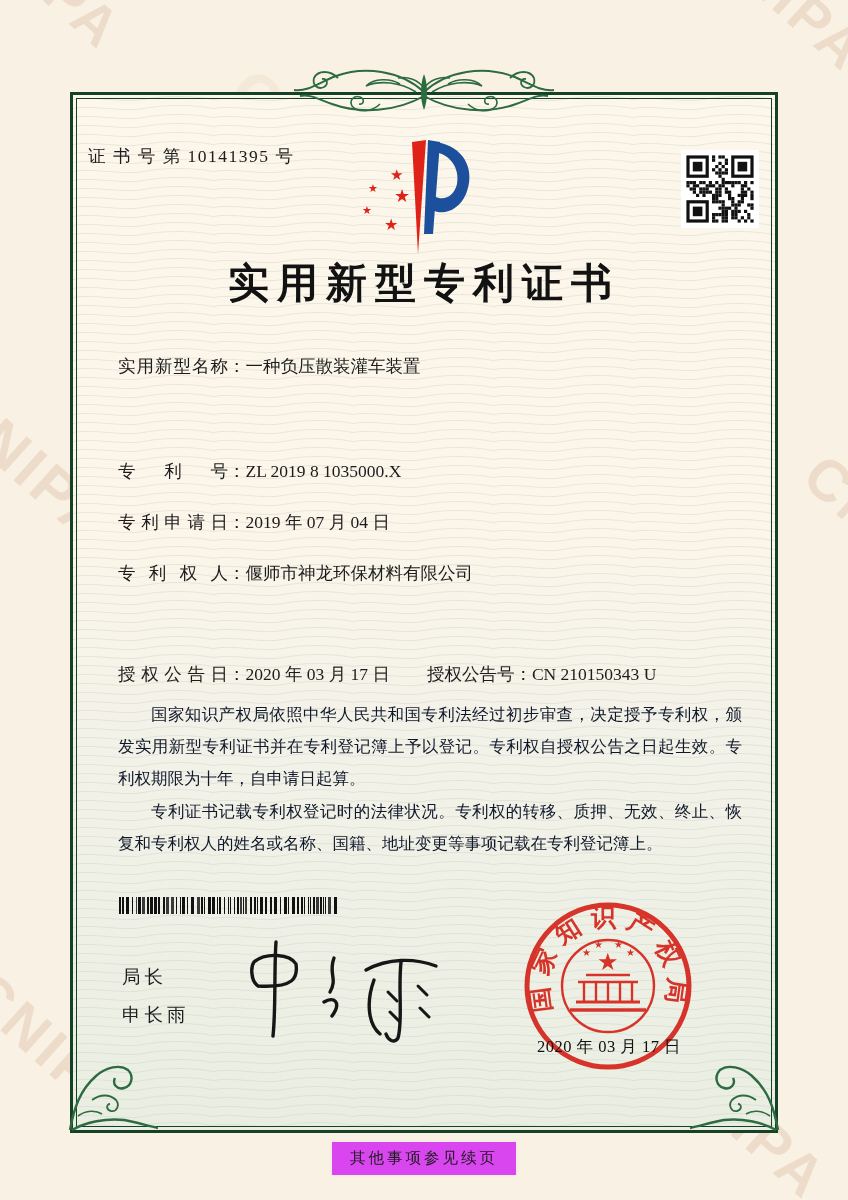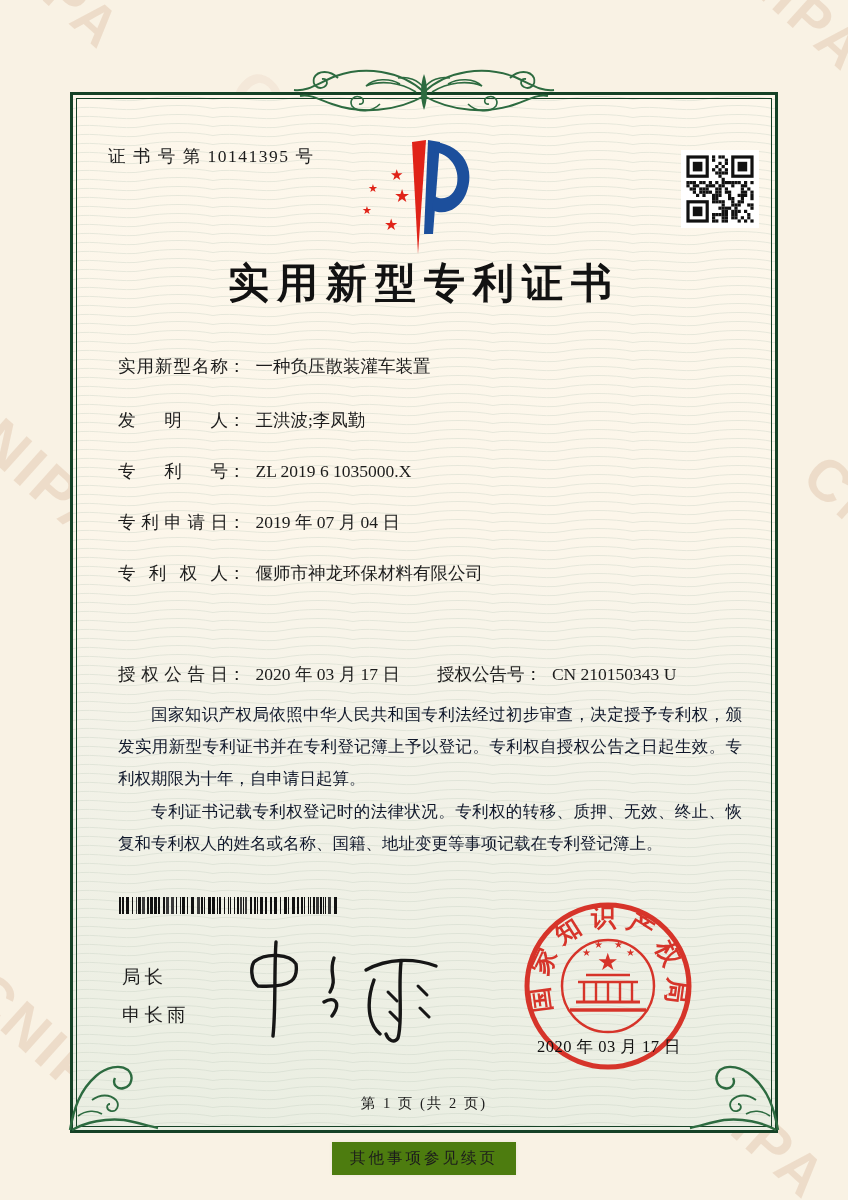--- a/index.html
+++ b/index.html
@@ -10,49 +10,49 @@
       font-weight:bold;color:rgba(222,190,165,.42);transform:rotate(42deg);
       letter-spacing:4px;user-select:none;white-space:nowrap;}
   
   .frame{position:absolute;left:70px;top:92px;width:708px;height:1041px;
          border:3px solid #154226;box-sizing:border-box;
          background:linear-gradient(180deg,#fdf7eb 0%,#fcf6ea 42%,#f3f2e8 62%,#eaeee2 100%);}
   .frame-inner{position:absolute;left:3px;top:3px;right:3px;bottom:3px;
                border:1px solid #154226;}
   .waves{position:absolute;left:0;top:0;width:100%;height:100%;opacity:.42;}
   
-  .certno{position:absolute;left:108px;top:144px;font-size:17.5px;letter-spacing:1.5px;}
+  .certno{position:absolute;left:88px;top:144px;font-size:17.5px;letter-spacing:1.5px;}
   .logo{position:absolute;left:352px;top:136px;width:132px;height:126px;}
   .qr{position:absolute;left:681px;top:150px;width:78px;height:78px;background:#fff;}
   .title{position:absolute;left:0;top:256px;width:100%;text-align:center;
          font-size:41px;font-weight:bold;letter-spacing:8px;color:#121212;}
   
   .row{position:absolute;left:118px;font-size:17.5px;white-space:nowrap;}
   .lbl{display:inline-block;width:110px;text-align:justify;text-align-last:justify;
        vertical-align:top;}
-  .val{margin-left:10px;}
+  .val{}
   .grant2{margin-left:37px;}
   
   .body-text{position:absolute;left:118px;top:699px;width:624px;font-size:16.5px;
              line-height:1.95;text-align:justify;color:#0f172a;}
   .body-text p{margin:0;text-indent:2em;}
   
   .barcode{position:absolute;left:119px;top:897px;width:218px;height:17px;}
   .sig-title{position:absolute;left:122px;top:964px;font-size:18.5px;letter-spacing:4px;
              font-family:"Liberation Sans","DejaVu Sans",sans-serif;text-align:center;}
   .sig-name{position:absolute;left:122px;top:1002px;font-size:18.5px;letter-spacing:4px;
             font-family:"Liberation Sans","DejaVu Sans",sans-serif;}
   .signature{position:absolute;left:238px;top:936px;width:220px;height:108px;}
   .seal{position:absolute;left:520px;top:898px;width:176px;height:176px;opacity:.92;}
   .seal-date{position:absolute;left:524px;top:1036px;width:170px;text-align:center;
              font-size:16.5px;letter-spacing:.5px;color:#111;z-index:5;}
   .page-num{position:absolute;left:70px;top:1094px;width:708px;text-align:center;
             font-size:14.5px;letter-spacing:2px;}
   .note{position:absolute;left:0;top:1142px;width:100%;text-align:center;}
-  .note span{display:inline-block;background:#4d7c0f;padding:6px 18px;
+  .note span{display:inline-block;background:#d946ef;padding:6px 18px;
              font-size:15.5px;letter-spacing:3px;box-shadow:0 0 4px rgba(0,0,0,.05);}
   
   .fl-top{position:absolute;left:272px;top:52px;width:304px;height:80px;}
   .fl-bl{position:absolute;left:66px;top:1056px;width:96px;height:78px;}
   .fl-br{position:absolute;left:686px;top:1056px;width:96px;height:78px;transform:scale(-1,1);}
 </style>
 </head>
 <body>
 
 <div class="page">
@@ -261,25 +261,22 @@
       <rect x="56.6" y="69.4" width="3.2" height="3.2" fill="#111"></rect>
       <rect x="63" y="69.4" width="3.2" height="3.2" fill="#111"></rect>
       <rect x="69.4" y="69.4" width="3.2" height="3.2" fill="#111"></rect>
     </svg>
 
   <div class="title">实用新型专利证书</div>
 
   <div class="row" style="top:354px;">
     <span class="lbl">实用新型名称</span><span>：</span><span class="val">一种负压散装灌车装置</span>
   </div>
-  <div class="row" style="top:408px;">
-    <span class="lbl">发明人</span><span>：</span><span class="val">王洪波;李凤勤</span>
-  </div>
   <div class="row" style="top:459px;">
-    <span class="lbl">专利号</span><span>：</span><span class="val">ZL 2019 6 1035000.X</span>
+    <span class="lbl">专利号</span><span>：</span><span class="val">ZL 2019 8 1035000.X</span>
   </div>
   <div class="row" style="top:510px;">
     <span class="lbl">专利申请日</span><span>：</span><span class="val">2019 年 07 月 04 日</span>
   </div>
   <div class="row" style="top:561px;">
     <span class="lbl">专利权人</span><span>：</span><span class="val">偃师市神龙环保材料有限公司</span>
   </div>
   <div class="row" style="top:662px;">
     <span class="lbl">授权公告日</span><span>：</span><span class="val">2020 年 03 月 17 日</span><span class="grant2">授权公告号</span><span>：</span><span class="val">CN 210150343 U</span>
   </div>
@@ -392,18 +389,17 @@
           <path d="M88,84 L88,103"></path>
         <path d="M100,84 L100,103"></path>
           <path d="M112,84 L112,103"></path>
         <path d="M56,104 L120,104" stroke-width="3"></path>
         <path d="M50,112 L126,112" stroke-width="3.4"></path>
       </g>
     </g>
   </svg>
   <div class="seal-date">2020 年 03 月 17 日</div>
 
-  <div class="page-num">第 1 页 (共 2 页)</div>
   <div class="note">
     <span>其他事项参见续页</span>
   </div>
 
 </div>
 
 </body></html>

